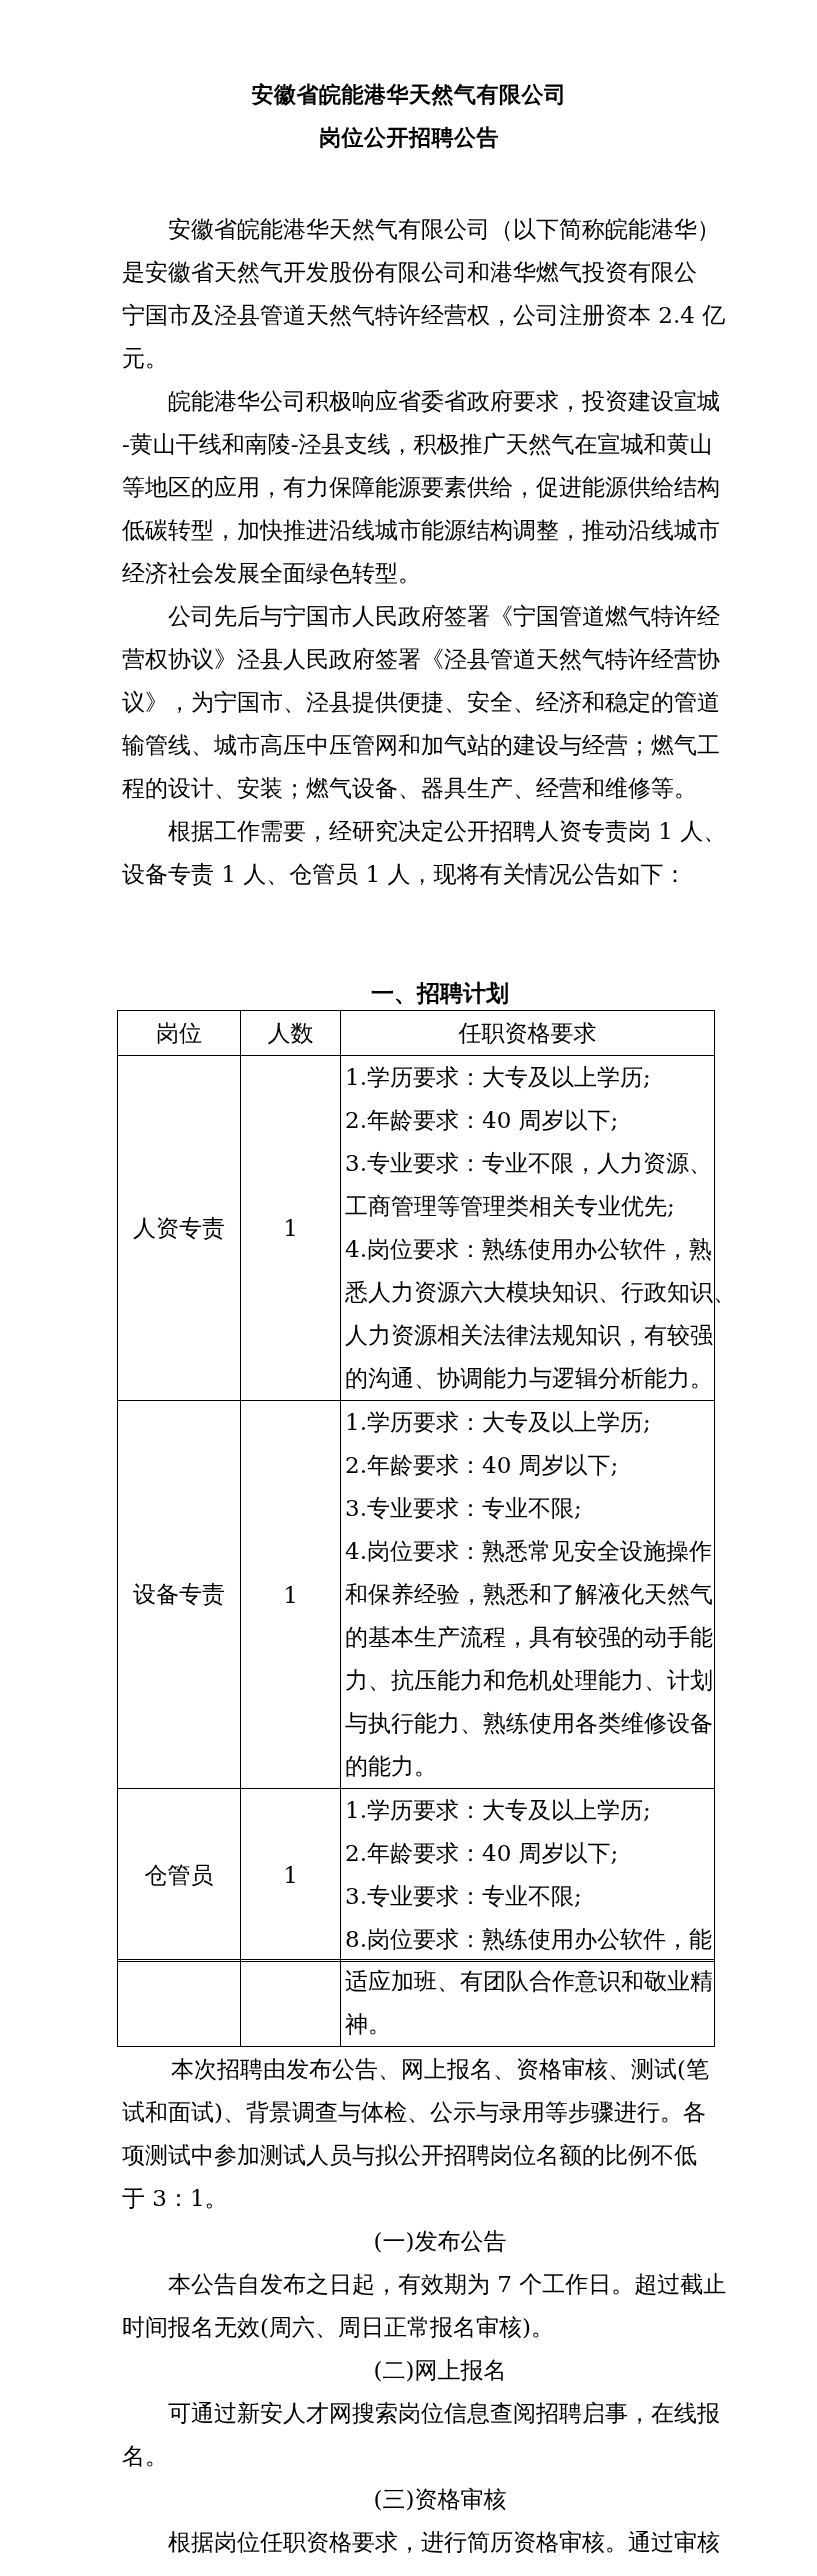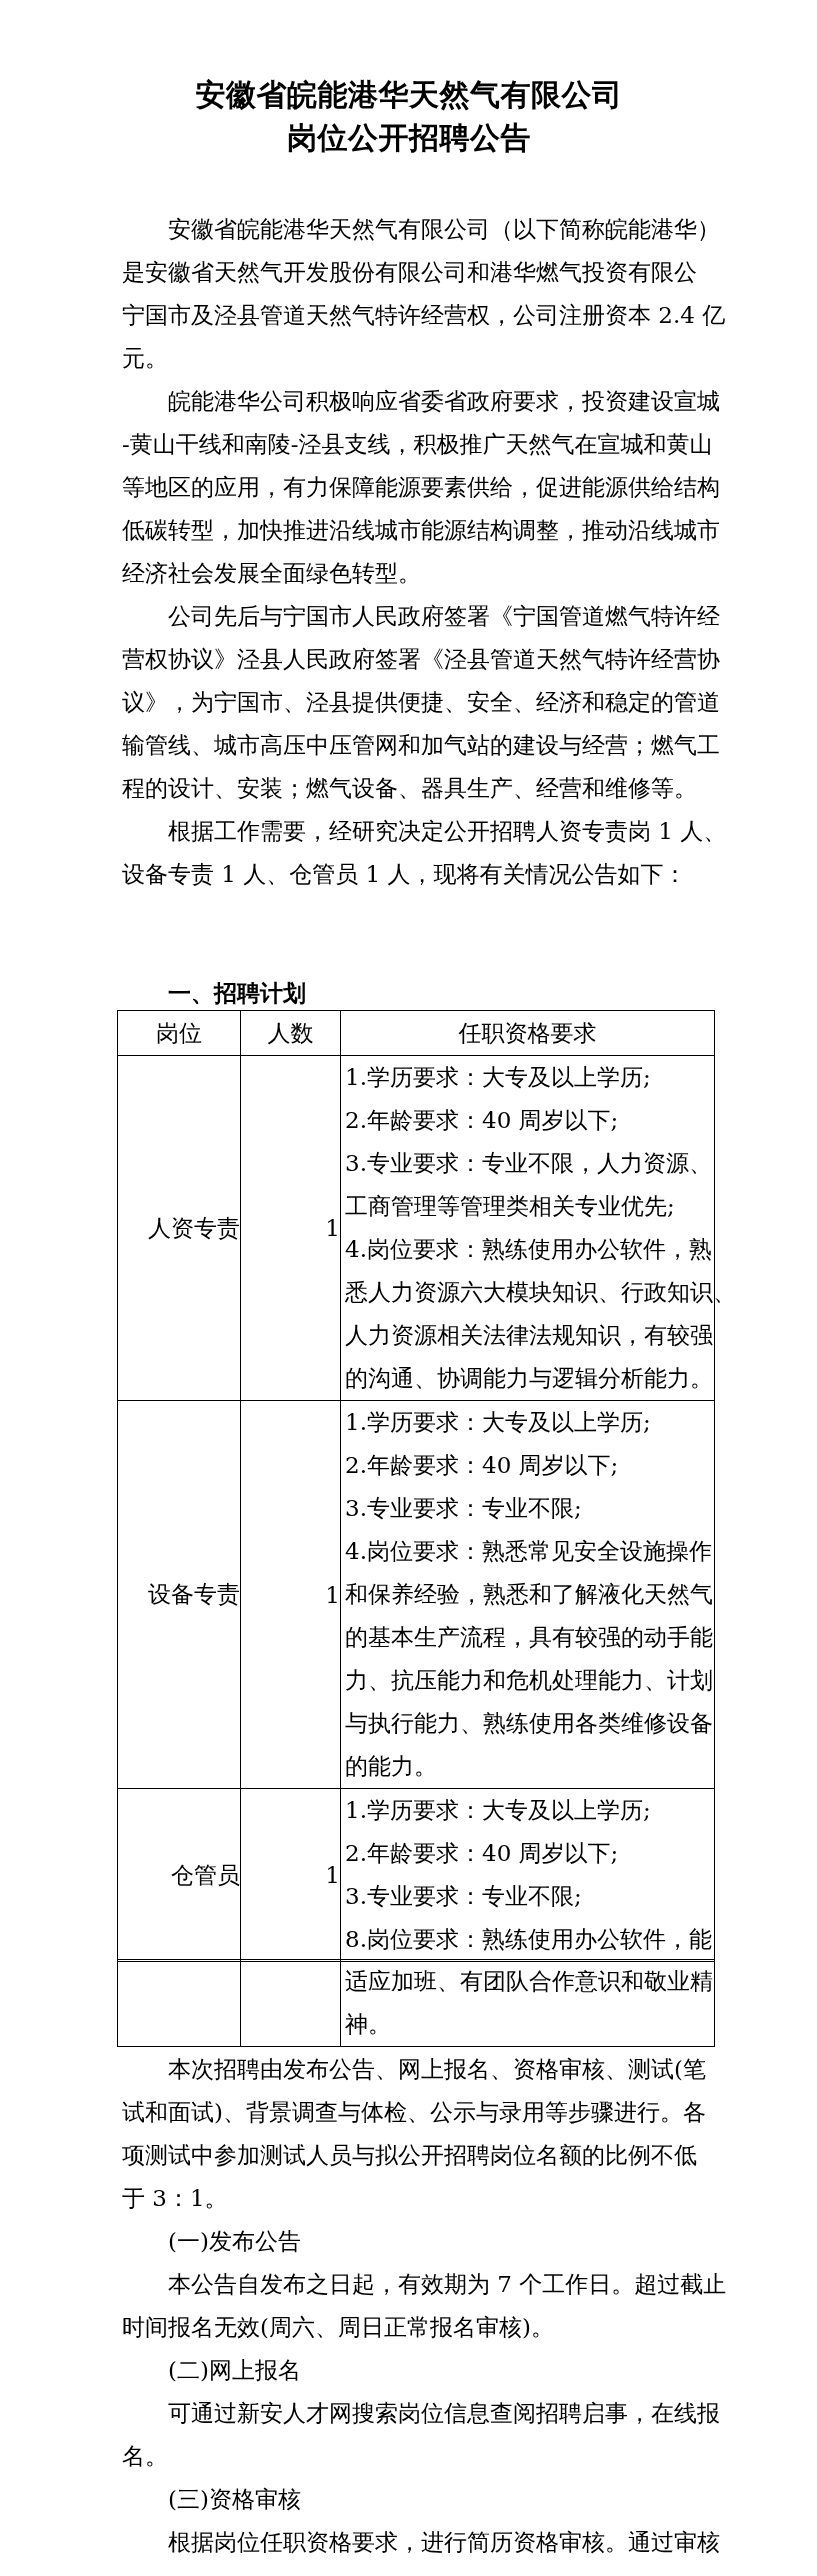--- a/index.html
+++ b/index.html
@@ -12,32 +12,32 @@
     font-family:"DejaVu Serif","Liberation Serif",serif;
     font-size:23px;
     overflow:hidden;
   }
   .doc-title{
     position:absolute;
     top:73px;
     left:0;
     width:818px;
     text-align:center;
-    font-size:30px;
+    font-size:22px;
     font-weight:bold;
     line-height:43px;
     letter-spacing:0.5px;
     font-family:"DejaVu Serif","Liberation Serif",serif;
   }
   .line{
     height:43px;
     line-height:43px;
     white-space:nowrap;
   }
-  .indent{ text-indent:46px; }
+  .indent{ text-indent:46px;text-align:center; }
   .bold{
     font-weight:bold;
     font-family:"DejaVu Sans","Liberation Sans",sans-serif;
   }
   .intro-flow{
     position:absolute;
     top:208px;
     left:122px;
     width:590px;
   }
@@ -65,21 +65,21 @@
     font-weight:normal;
     text-align:center;
     line-height:44px;
   }
   tr.hdr{ height:44px; }
   tr.r0{ height:343px; }
   tr.r1{ height:388px; }
   tr.r2{ height:172px; }
   tr.rc{ height:86px; }
   td.cell-pos, td.cell-count{
-    text-align:right;
+    text-align:center;
     vertical-align:middle;
   }
   td.cell-req{ vertical-align:top; }
   .req-line{
     height:43px;
     line-height:43px;
     white-space:nowrap;
     padding-left:4.1px;
   }
   .procedures-flow{

